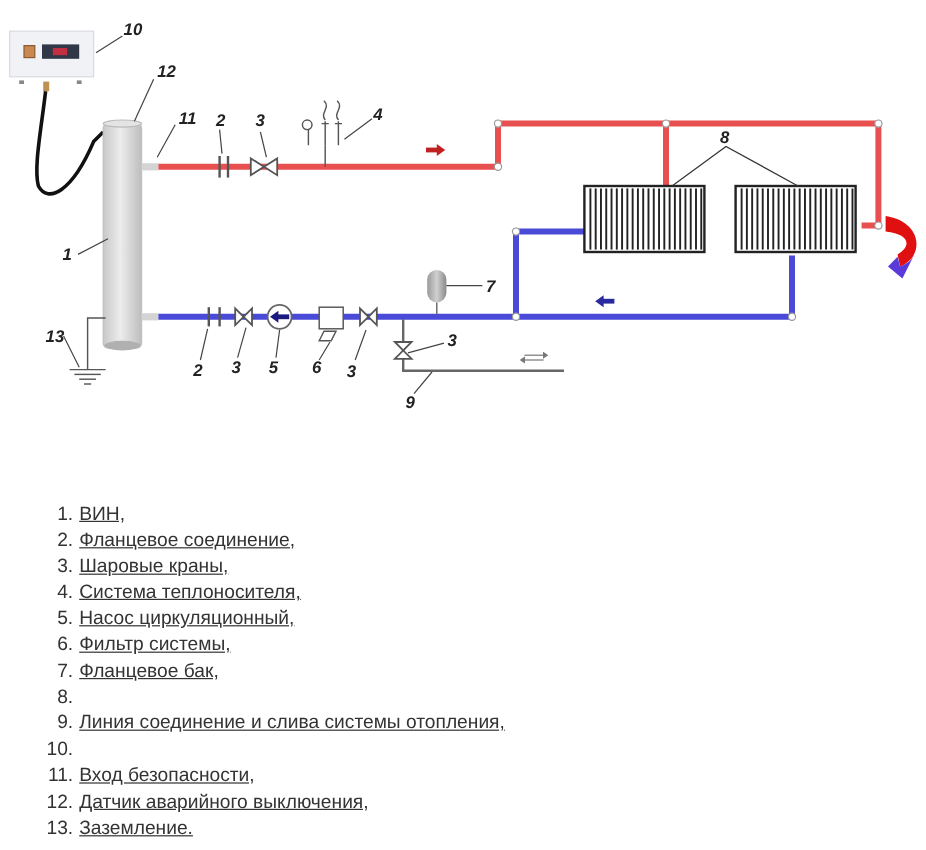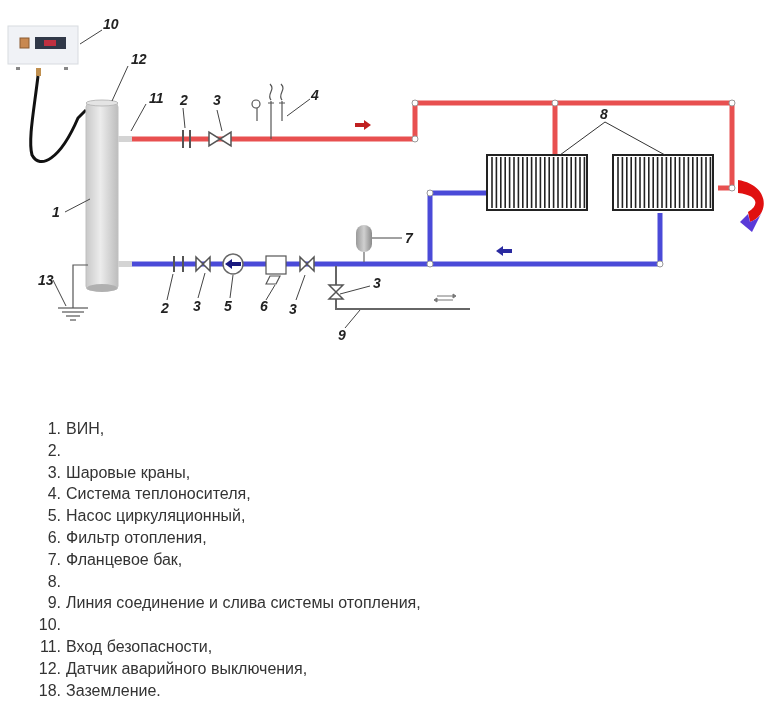--- a/index.html
+++ b/index.html
@@ -2,21 +2,21 @@
 <html><head>
   <meta charset="utf-8">
   <style>
     html, body { margin: 0; padding: 0; background: #ffffff; }
     body { width: 772px; height: 708px; position: relative; overflow: hidden; font-family: "Liberation Sans", sans-serif; }
     #diagram { position: absolute; left: 0; top: 0; width: 772px; height: 400px; }
     .lbl { font-family: "Liberation Sans", sans-serif; font-weight: bold; font-style: italic; font-size: 14px; fill: #222; }
     #legend { position: absolute; left: 30px; top: 418px; margin: 0; padding: 0; list-style: none; color: #333; font-size: 16px; line-height: 21.8px; }
     #legend li { display: flex; }
     #legend .num { display: inline-block; width: 31px; text-align: right; }
-    #legend .txt { padding-left: 5px; }
+    #legend .txt { padding-left: 5px; text-decoration: underline; }
   </style>
 </head>
 <body>
 
 <svg id="diagram" viewBox="0 0 772 400" xmlns="http://www.w3.org/2000/svg">
   <defs>
     <linearGradient id="boilerGrad" x1="0" x2="1" y1="0" y2="0">
       <stop offset="0" stop-color="#c8c8c8"></stop>
       <stop offset="0.45" stop-color="#ececec"></stop>
       <stop offset="1" stop-color="#bdbdbd"></stop>
@@ -251,36 +251,37 @@
   <text class="lbl" x="338" y="340">9</text>
 </svg>
 
 <ol id="legend">
     <li>
       <span class="num">1.</span>
       <span class="txt">ВИН,</span>
     </li>
     <li>
       <span class="num">2.</span>
+      <span class="txt">Фланцевое соединение,</span>
     </li>
     <li>
       <span class="num">3.</span>
       <span class="txt">Шаровые краны,</span>
     </li>
     <li>
       <span class="num">4.</span>
       <span class="txt">Система теплоносителя,</span>
     </li>
     <li>
       <span class="num">5.</span>
       <span class="txt">Насос циркуляционный,</span>
     </li>
     <li>
       <span class="num">6.</span>
-      <span class="txt">Фильтр отопления,</span>
+      <span class="txt">Фильтр системы,</span>
     </li>
     <li>
       <span class="num">7.</span>
       <span class="txt">Фланцевое бак,</span>
     </li>
     <li>
       <span class="num">8.</span>
     </li>
     <li>
       <span class="num">9.</span>
@@ -291,16 +292,16 @@
     </li>
     <li>
       <span class="num">11.</span>
       <span class="txt">Вход безопасности,</span>
     </li>
     <li>
       <span class="num">12.</span>
       <span class="txt">Датчик аварийного выключения,</span>
     </li>
     <li>
-      <span class="num">18.</span>
+      <span class="num">13.</span>
       <span class="txt">Заземление.</span>
     </li>
   </ol>
 
 </body></html>

